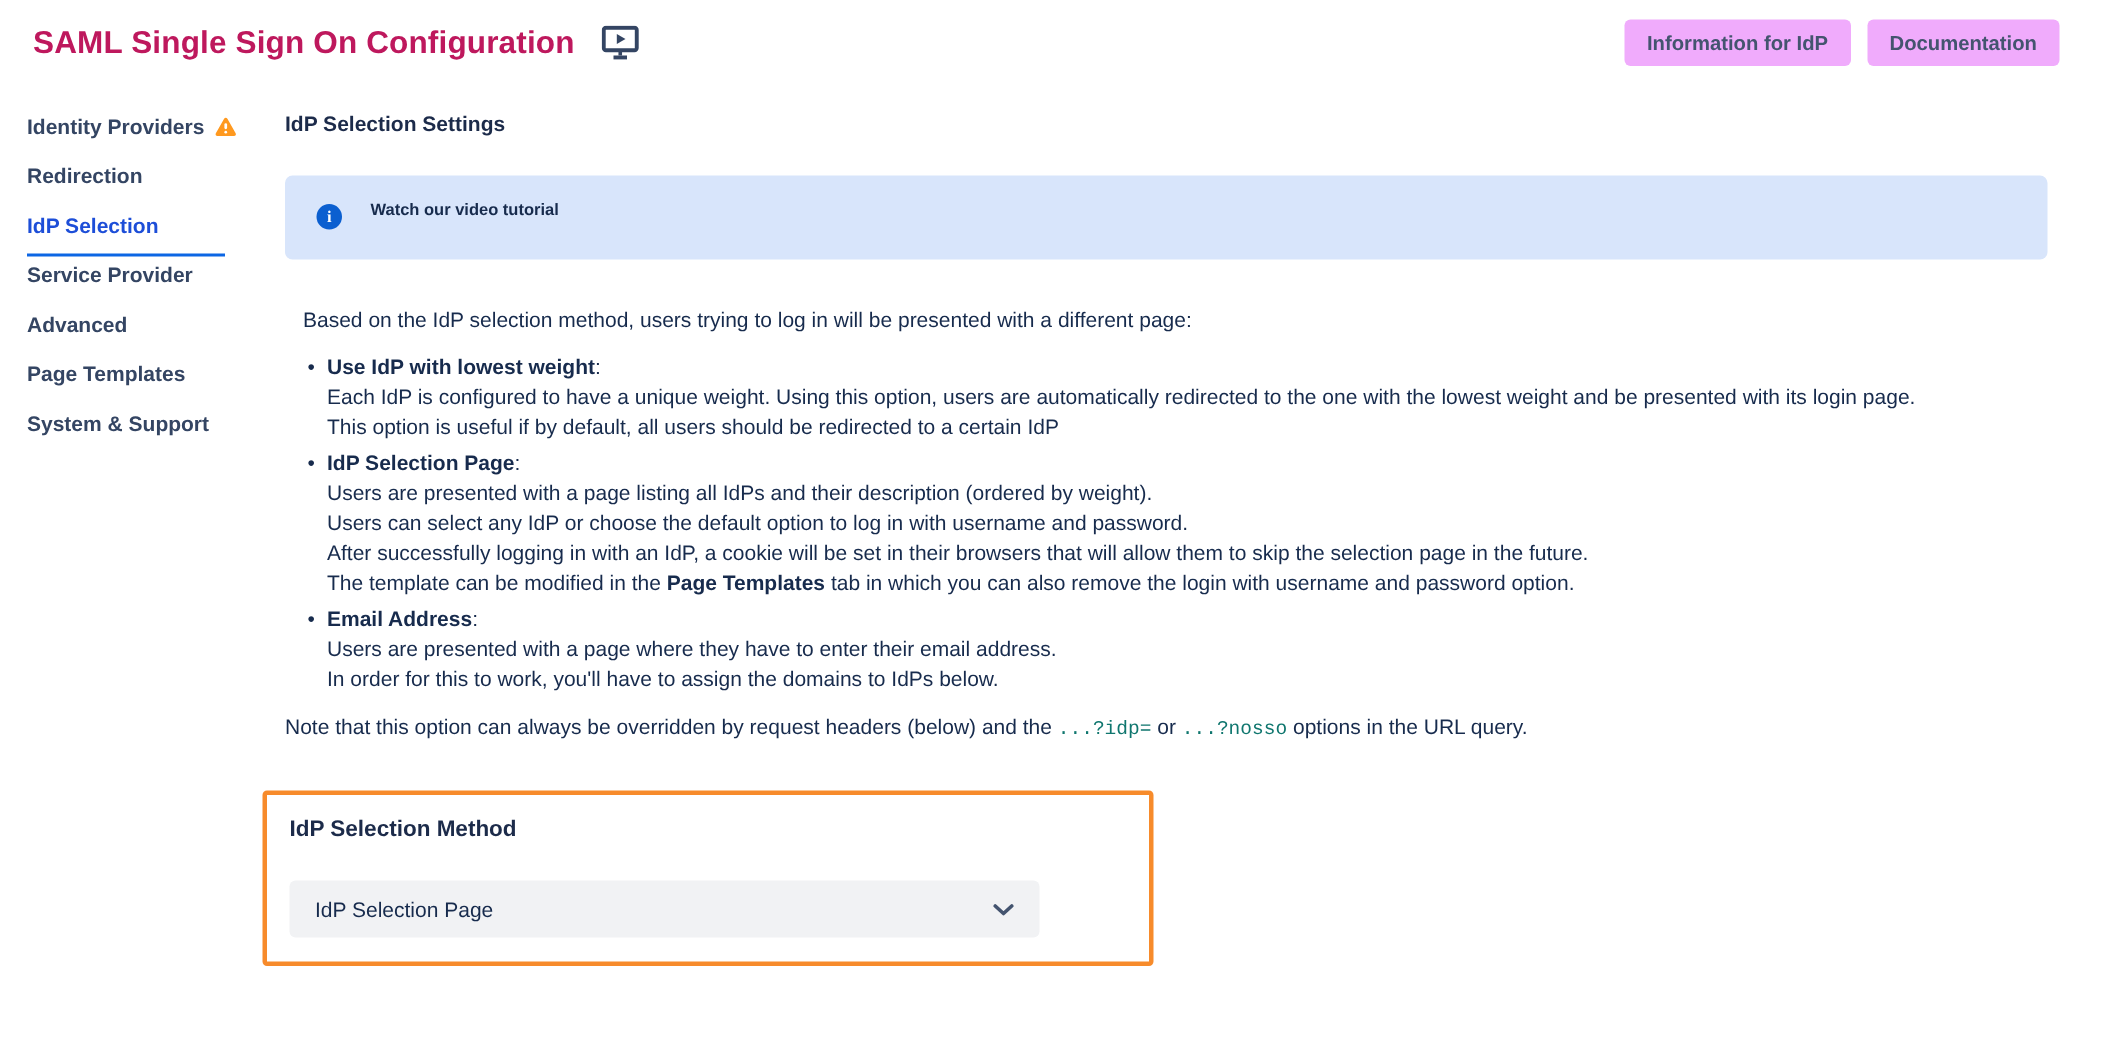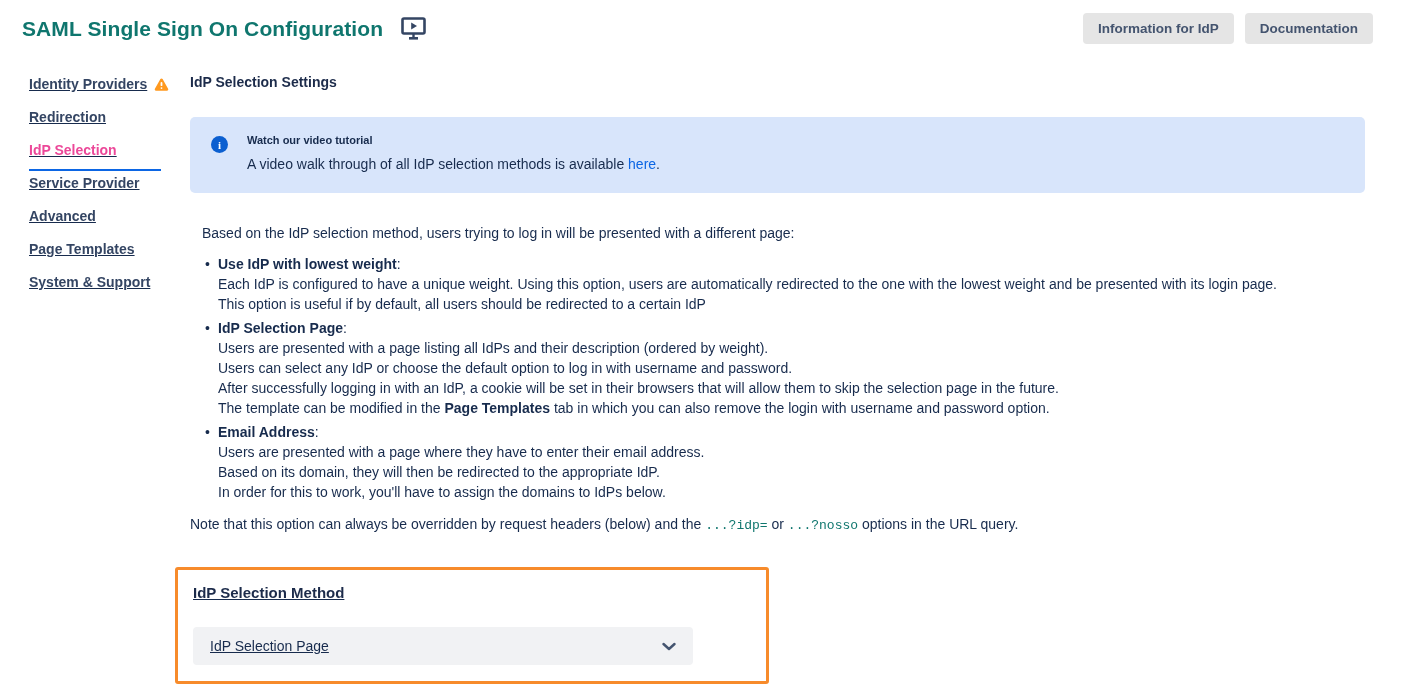--- a/index.html
+++ b/index.html
@@ -1,35 +1,35 @@
 <!DOCTYPE html>
 <html><head>
 <meta charset="utf-8">
 <style>
   * { margin:0; padding:0; box-sizing:border-box; }
   html,body { width:1409px; height:694px; background:#ffffff; overflow:hidden; }
   body { font-family:"Liberation Sans", sans-serif; font-size:14px; color:#172B4D; }
 
   
   .header { display:flex; align-items:center; padding:13px 36px 0 22px; }
-  .page-title { font-size:21px; font-weight:700; color:#0f766e; letter-spacing:0.1px; }
+  .page-title { font-size:21px; font-weight:700; color:#be185d; letter-spacing:0.1px; }
   .title-icon { margin-left:18px; display:inline-flex; align-items:center; cursor:pointer; }
   .header-spacer { flex:1; }
   .header-actions { display:flex; gap:11px; }
-  .hdr-btn { background:#e5e5e5; color:#44546F; border:none; border-radius:4px;
+  .hdr-btn { background:#f0abfc; color:#44546F; border:none; border-radius:4px;
              height:31px; padding:0 15px; font-family:inherit; font-size:13.5px;
              font-weight:600; cursor:pointer; white-space:nowrap; }
 
   
   .layout { display:flex; margin-top:30px; }
-  .sidebar { width:190px; padding-left:29px; flex:none;text-decoration:underline; }
+  .sidebar { width:190px; padding-left:18px; flex:none; }
   .sidebar-item { position:relative; display:flex; align-items:center; gap:5px;
                   height:20px; margin-bottom:13px; font-size:14px; font-weight:700;
                   color:#344563; cursor:pointer; white-space:nowrap; }
-  .sidebar-item.active { color:#ec4899; }
+  .sidebar-item.active { color:#1d4ed8; }
   .sidebar-item.active::after { content:""; position:absolute; left:0; top:29px;
                   width:132px; height:2px; background:#0C66E4; }
   .warn-icon { display:inline-flex; margin-left:2px; }
 
   .main { width:1175px; flex:none; }
   .section-heading { font-size:14px; font-weight:700; color:#1C2B4A; margin-bottom:27px; }
 
   
   .banner { background:#D8E5FB; border-radius:5px; padding:17px 16px 19px 21px;
             display:flex; align-items:flex-start; margin-bottom:30px; }
@@ -47,21 +47,21 @@
   ul.methods { list-style:none; padding-left:28px; margin-bottom:12px; }
   ul.methods li { position:relative; line-height:20px; margin-bottom:4px; }
   ul.methods li::before { content:"•"; position:absolute; left:-13px; top:0;
                           font-size:14px; color:#172B4D; }
   ul.methods strong, .banner strong { font-weight:700; }
   .note { line-height:20px; }
   code { font-family:"Liberation Mono", monospace; font-size:13px; color:#0f766e; }
 
   
   .method-box { width:594px; margin-left:-15px; margin-top:31px;
-                border:3px solid #F78B2B; border-radius:3px; padding:14px 15px 16px 15px;text-decoration:underline; }
+                border:3px solid #F78B2B; border-radius:3px; padding:14px 15px 16px 15px; }
   .method-title { font-size:15px; font-weight:700; color:#1C2B4A; margin-bottom:26px; }
   .select { width:500px; height:38px; background:#F1F2F4; border-radius:4px;
             display:flex; align-items:center; padding:0 17px; cursor:pointer; }
   .select-value { flex:1; font-size:14px; color:#172B4D; }
   .chevron { display:inline-flex; }
 </style>
 </head>
 <body>
 
 <div class="header">
@@ -113,30 +113,29 @@
       </div>
     </nav>
 
   <div class="main">
     <div class="section-heading">IdP Selection Settings</div>
 
     <div class="banner">
       <span class="info-icon">i</span>
       <div class="banner-content">
         <div class="banner-title">Watch our video tutorial</div>
-        <div class="banner-body">A video walk through of all IdP selection methods is available <a href="#" class="link">here</a>.</div>
       </div>
     </div>
 
     <p class="intro">Based on the IdP selection method, users trying to log in will be presented with a different page:</p>
 
     <ul class="methods">
         <li><strong>Use IdP with lowest weight</strong>:<div>Each IdP is configured to have a unique weight. Using this option, users are automatically redirected to the one with the lowest weight and be presented with its login page.</div><div>This option is useful if by default, all users should be redirected to a certain IdP</div></li>
         <li><strong>IdP Selection Page</strong>:<div>Users are presented with a page listing all IdPs and their description (ordered by weight).</div><div>Users can select any IdP or choose the default option to log in with username and password.</div><div>After successfully logging in with an IdP, a cookie will be set in their browsers that will allow them to skip the selection page in the future.</div><div>The template can be modified in the <strong>Page Templates</strong> tab in which you can also remove the login with username and password option.</div></li>
-        <li><strong>Email Address</strong>:<div>Users are presented with a page where they have to enter their email address.</div><div>Based on its domain, they will then be redirected to the appropriate IdP.</div><div>In order for this to work, you'll have to assign the domains to IdPs below.</div></li>
+        <li><strong>Email Address</strong>:<div>Users are presented with a page where they have to enter their email address.</div><div>In order for this to work, you'll have to assign the domains to IdPs below.</div></li>
       </ul>
 
     <p class="note">Note that this option can always be overridden by request headers (below) and the <code>...?idp=</code> or <code>...?nosso</code> options in the URL query.</p>
 
     <div class="method-box">
       <div class="method-title">IdP Selection Method</div>
       <div class="select">
         <span class="select-value">IdP Selection Page</span>
         <span class="chevron">
           <svg width="14" height="9" viewBox="0 0 14 9" fill="none">

